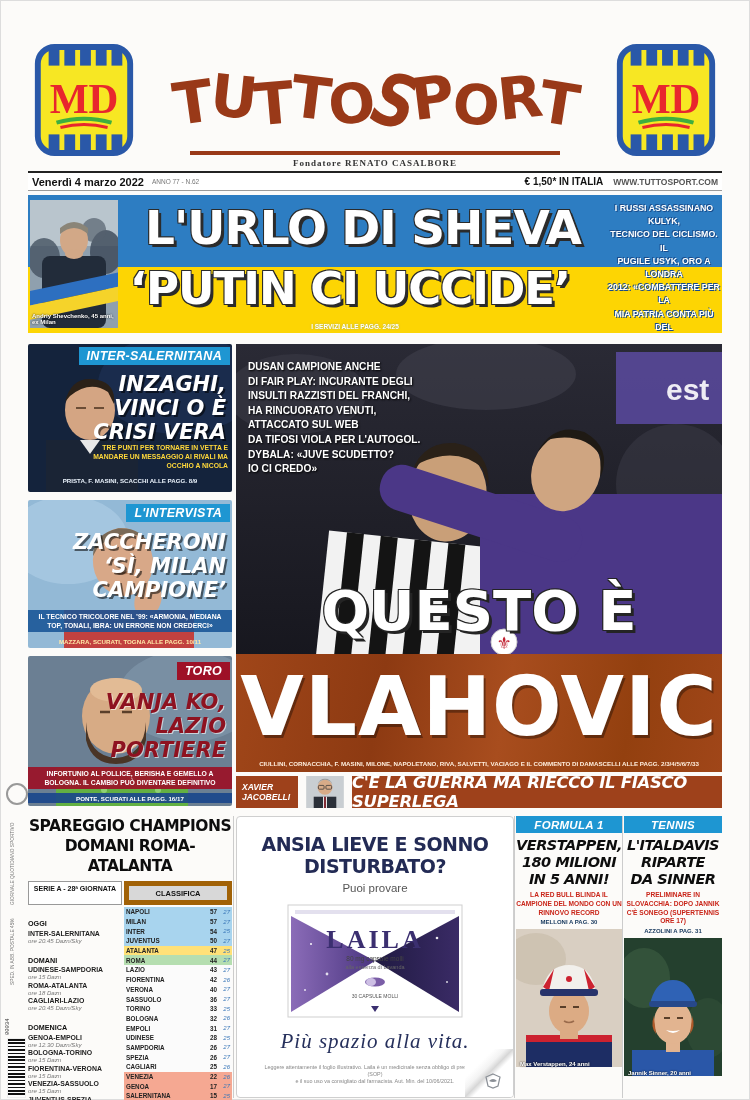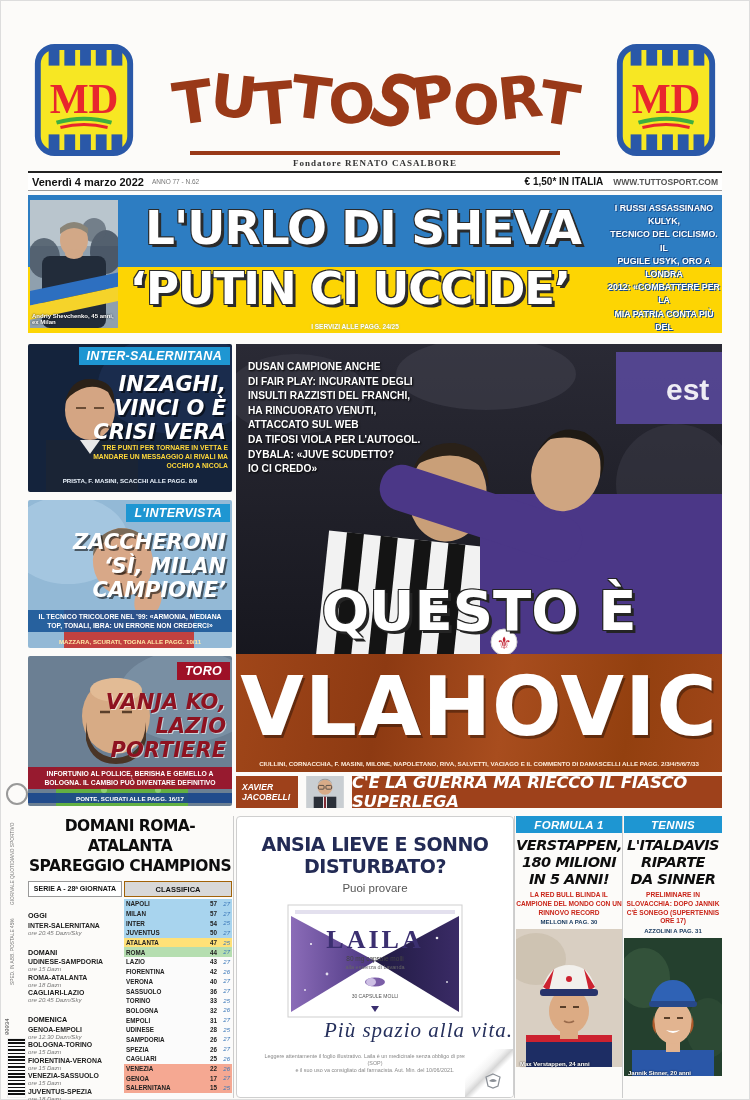--- a/index.html
+++ b/index.html
@@ -105,42 +105,42 @@
          font-family:"DejaVu Sans",sans-serif;}
 
   
   .bl{position:absolute;left:28px;top:816px;width:204px;height:282px;}
   .bl-title{text-align:center;font-weight:800;font-size:15.5px;line-height:20px;color:#0d0d0d;
             font-family:"DejaVu Sans",sans-serif;letter-spacing:-.5px;}
   .bl-heads{display:flex;gap:2px;margin-top:5px;}
   .bl-h-fix{width:94px;border:1px solid #999;font-size:7px;font-weight:bold;text-align:center;
             padding:2.5px 0;color:#111;box-sizing:border-box;background:#fff;}
   .bl-h-cls{flex:1;background:#d8d8d8;font-size:7.5px;font-weight:bold;text-align:center;
-            padding:2.5px 0;color:#111;border:1px solid #a16207;box-sizing:border-box;}
+            padding:2.5px 0;color:#111;border:5px solid #a16207;box-sizing:border-box;}
   .bl-cols{display:flex;gap:2px;margin-top:2px;}
   .fixtures{width:94px;}
   .fix-day{font-size:7.2px;font-weight:800;color:#111;margin-top:12px;}
   .fix-name{font-size:6.9px;font-weight:bold;color:#222;margin-top:1.5px;}
   .fix-time{font-size:6.1px;font-style:italic;color:#777;}
   .standings{flex:1;}
   .st-row{display:flex;align-items:center;height:9.7px;padding:0 2px;font-size:6.3px;font-weight:bold;color:#222;}
   .st-team{flex:1;overflow:hidden;white-space:nowrap;}
   .st-pts{width:15px;text-align:right;}
   .st-gp{width:13px;text-align:right;font-style:italic;font-weight:normal;color:#3a77b8;font-size:6px;}
   .zone-cl{background:#a8d4ee;} .zone-hl{background:#ffe178;} .zone-el{background:#b5deb0;}
   .zone-rel{background:#f5a892;} .zone-none{background:#fbfbfb;}
 
   
   .ad{position:absolute;left:236px;top:816px;width:278px;height:282px;background:#fff;
       border:1px solid #cfcfcf;border-radius:4px;box-sizing:border-box;overflow:hidden;}
   .ad-h1{margin-top:16px;text-align:center;font-weight:800;font-size:19px;color:#232b55;
          font-family:"DejaVu Sans",sans-serif;letter-spacing:-.5px;}
   .ad-sub{margin-top:5px;text-align:center;font-size:11.5px;color:#555;}
   .ad-prod{display:block;margin:10px auto 0;}
-  .ad-tag{margin-top:0;text-align:right;font-family:"Liberation Serif",serif;font-style:italic;
+  .ad-tag{margin-top:11px;text-align:center;font-family:"Liberation Serif",serif;font-style:italic;
           font-size:21px;color:#26305c;letter-spacing:1px;}
   .ad-disc{margin:10px auto 0;width:86%;text-align:center;font-size:5.4px;color:#888;line-height:7px;}
   .ad-curl{position:absolute;right:0;bottom:0;width:48px;height:48px;
            background:linear-gradient(315deg,#ffffff 42%,#d7d7d7 50%,#f3f3f3 58%,#fff 70%);}
   .ad-menarini{position:absolute;right:10px;bottom:8px;}
 
   
   .col-label{height:17px;background:#1e96d2;color:#fff;display:flex;align-items:center;justify-content:center;
              font-weight:bold;font-style:italic;font-size:11.5px;letter-spacing:.3px;}
   .colhead{margin-top:4px;text-align:center;font-weight:800;font-style:italic;font-size:14.5px;
@@ -395,22 +395,22 @@
       <rect x="21" y="10" width="6" height="4" rx="1" fill="none" stroke="#333" stroke-width=".8"></rect>
       <rect x="8" y="22" width="24" height="12" fill="#2a2f38"></rect>
       <rect x="18" y="22" width="4" height="12" fill="#fff"></rect>
       <rect x="19" y="22" width="2" height="12" fill="#7a1f2a"></rect>
     </svg>
     <div class="j-bar">C'È LA GUERRA MA RIECCO IL FIASCO SUPERLEGA</div>
   </div>
 
   <div class="bl">
     <div class="bl-title">
+        <div>SPAREGGIO CHAMPIONS</div>
         <div>DOMANI ROMA-ATALANTA</div>
-        <div>SPAREGGIO CHAMPIONS</div>
       </div>
     <div class="bl-heads">
       <div class="bl-h-fix">SERIE A - 28ª GIORNATA</div>
       <div class="bl-h-cls">CLASSIFICA</div>
     </div>
     <div class="bl-cols">
       <div class="fixtures" id="fixtures-list">
           <div class="fix-day">OGGI</div>
           <div class="fix-name">INTER-SALERNITANA</div>
           <div class="fix-time">ore 20.45 Dazn/Sky</div>

